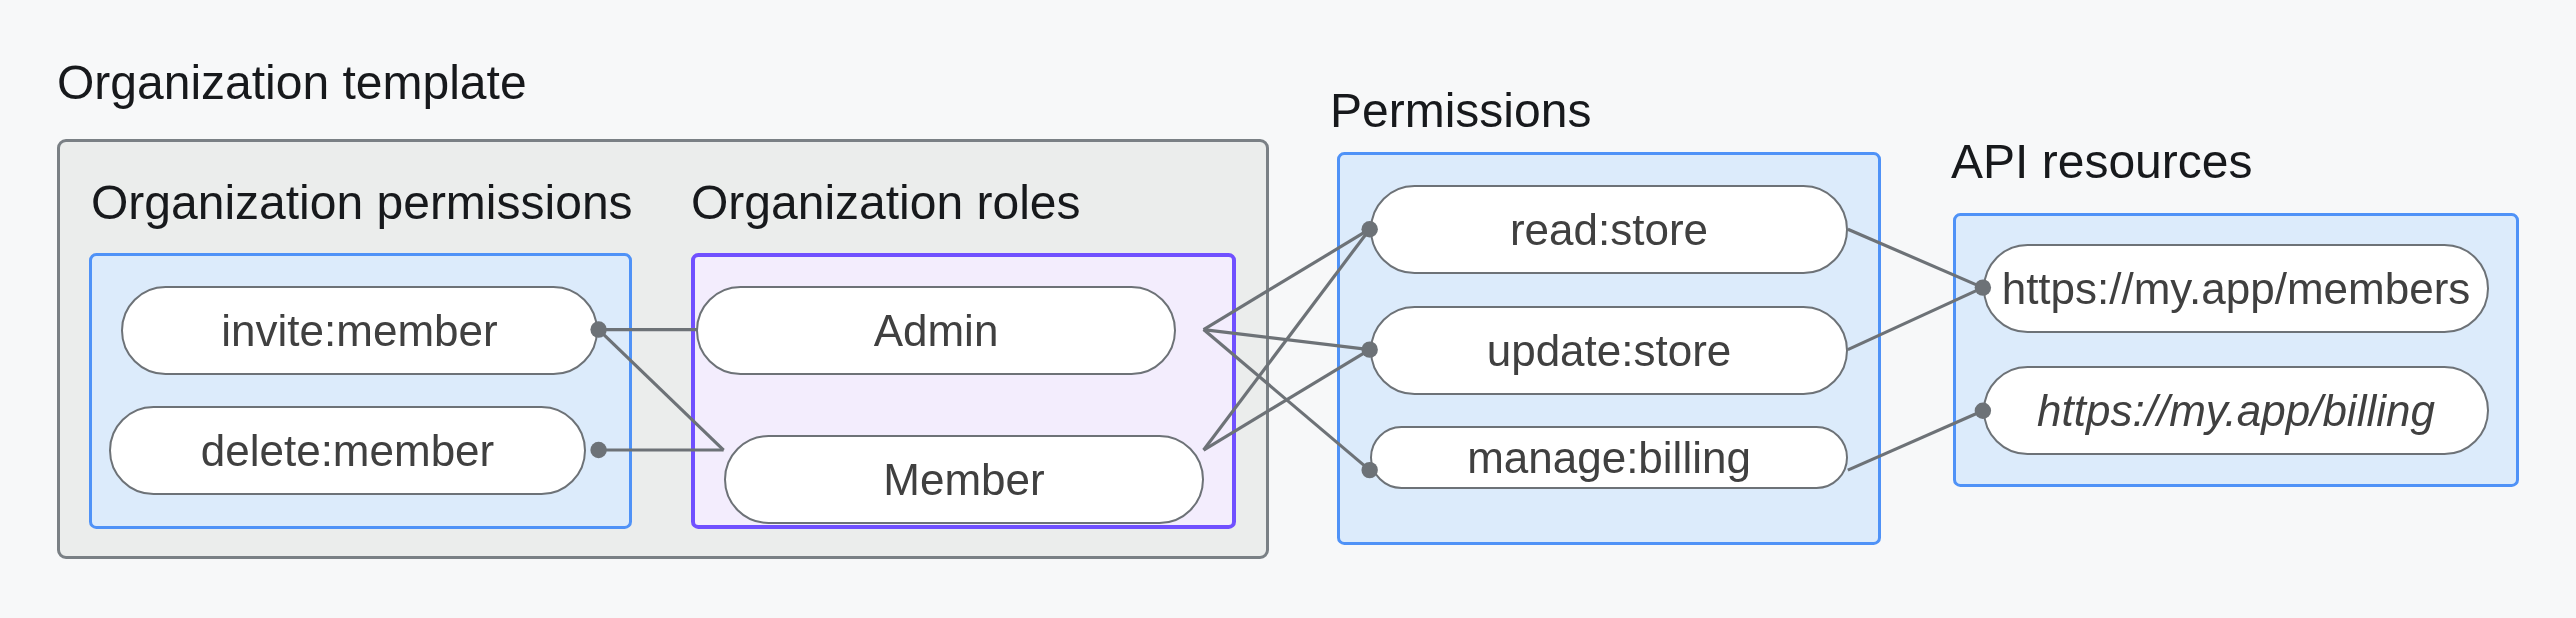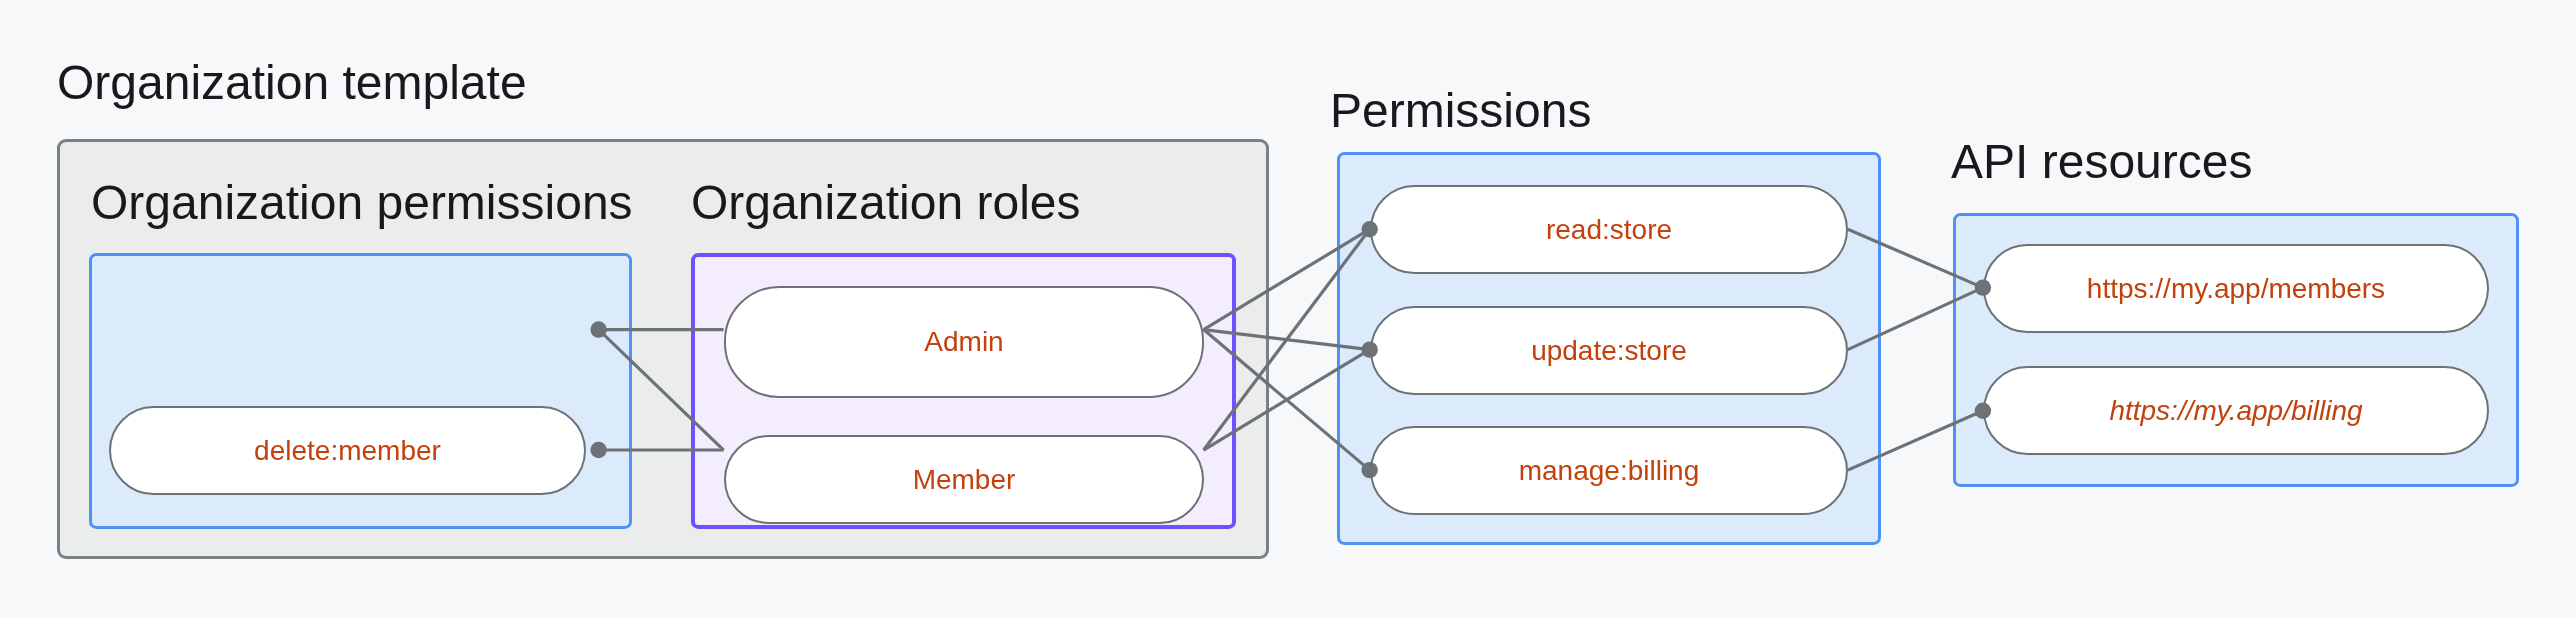--- a/index.html
+++ b/index.html
@@ -44,22 +44,22 @@
   }
   .pill {
     position: absolute;
     box-sizing: border-box;
     background: #ffffff;
     border: 2.7px solid #6d7277;
     border-radius: 55px;
     display: flex;
     align-items: center;
     justify-content: center;
-    font-size: 28px;
-    color: #c2410c;
+    font-size: 44px;
+    color: #404040;
     white-space: nowrap;
     z-index: 3;
   }
   svg.edge-layer {
     position: absolute;
     left: 0; top: 0;
     width: 2576px;
     height: 619px;
     z-index: 2;
   }
@@ -112,28 +112,29 @@
     <line class="edge" x1="1319" y1="361" x2="1501" y2="251"></line>
     <line class="edge" x1="1319" y1="361" x2="1501" y2="383"></line>
     <line class="edge" x1="1319" y1="361" x2="1501" y2="515"></line>
     <line class="edge" x1="1319" y1="493" x2="1501" y2="251"></line>
     <line class="edge" x1="1319" y1="493" x2="1501" y2="383"></line>
     <line class="edge" x1="2025" y1="251" x2="2173" y2="315"></line>
     <line class="edge" x1="2025" y1="383" x2="2173" y2="315"></line>
     <line class="edge" x1="2025" y1="515" x2="2173" y2="450"></line>
   </svg>
 
+  <div class="pill" style="left:121px; top:286px; width:477px; height:89px;">invite:member</div>
   <div class="pill" style="left:109px; top:406px; width:477px; height:89px;">delete:member</div>
 
-  <div class="pill" style="left:724px; top:286px; width:480px; height:112px;">Admin</div>
+  <div class="pill" style="left:696px; top:286px; width:480px; height:89px;">Admin</div>
   <div class="pill" style="left:724px; top:406px; width:480px; height:89px;margin-top:29px;">Member</div>
 
   <div class="pill" style="left:1370px; top:185px; width:478px; height:89px;">read:store</div>
   <div class="pill" style="left:1370px; top:306px; width:478px; height:89px;">update:store</div>
-  <div class="pill" style="left:1370px; top:426px; width:478px; height:89px;">manage:billing</div>
+  <div class="pill" style="left:1370px; top:426px; width:478px; height:63px;">manage:billing</div>
 
   <div class="pill" style="left:1983px; top:244px; width:506px; height:89px;">https://my.app/members</div>
   <div class="pill" style="left:1983px; top:366px; width:506px; height:89px;font-style:italic;">https://my.app/billing</div>
 
   <svg class="dot-layer" viewBox="0 0 2823 678" width="2576" height="619">
     <circle class="dot" cx="656" cy="361" r="9"></circle>
     <circle class="dot" cx="656" cy="493" r="9"></circle>
     <circle class="dot" cx="1501" cy="251" r="9"></circle>
     <circle class="dot" cx="1501" cy="383" r="9"></circle>
     <circle class="dot" cx="1501" cy="515" r="9"></circle>

